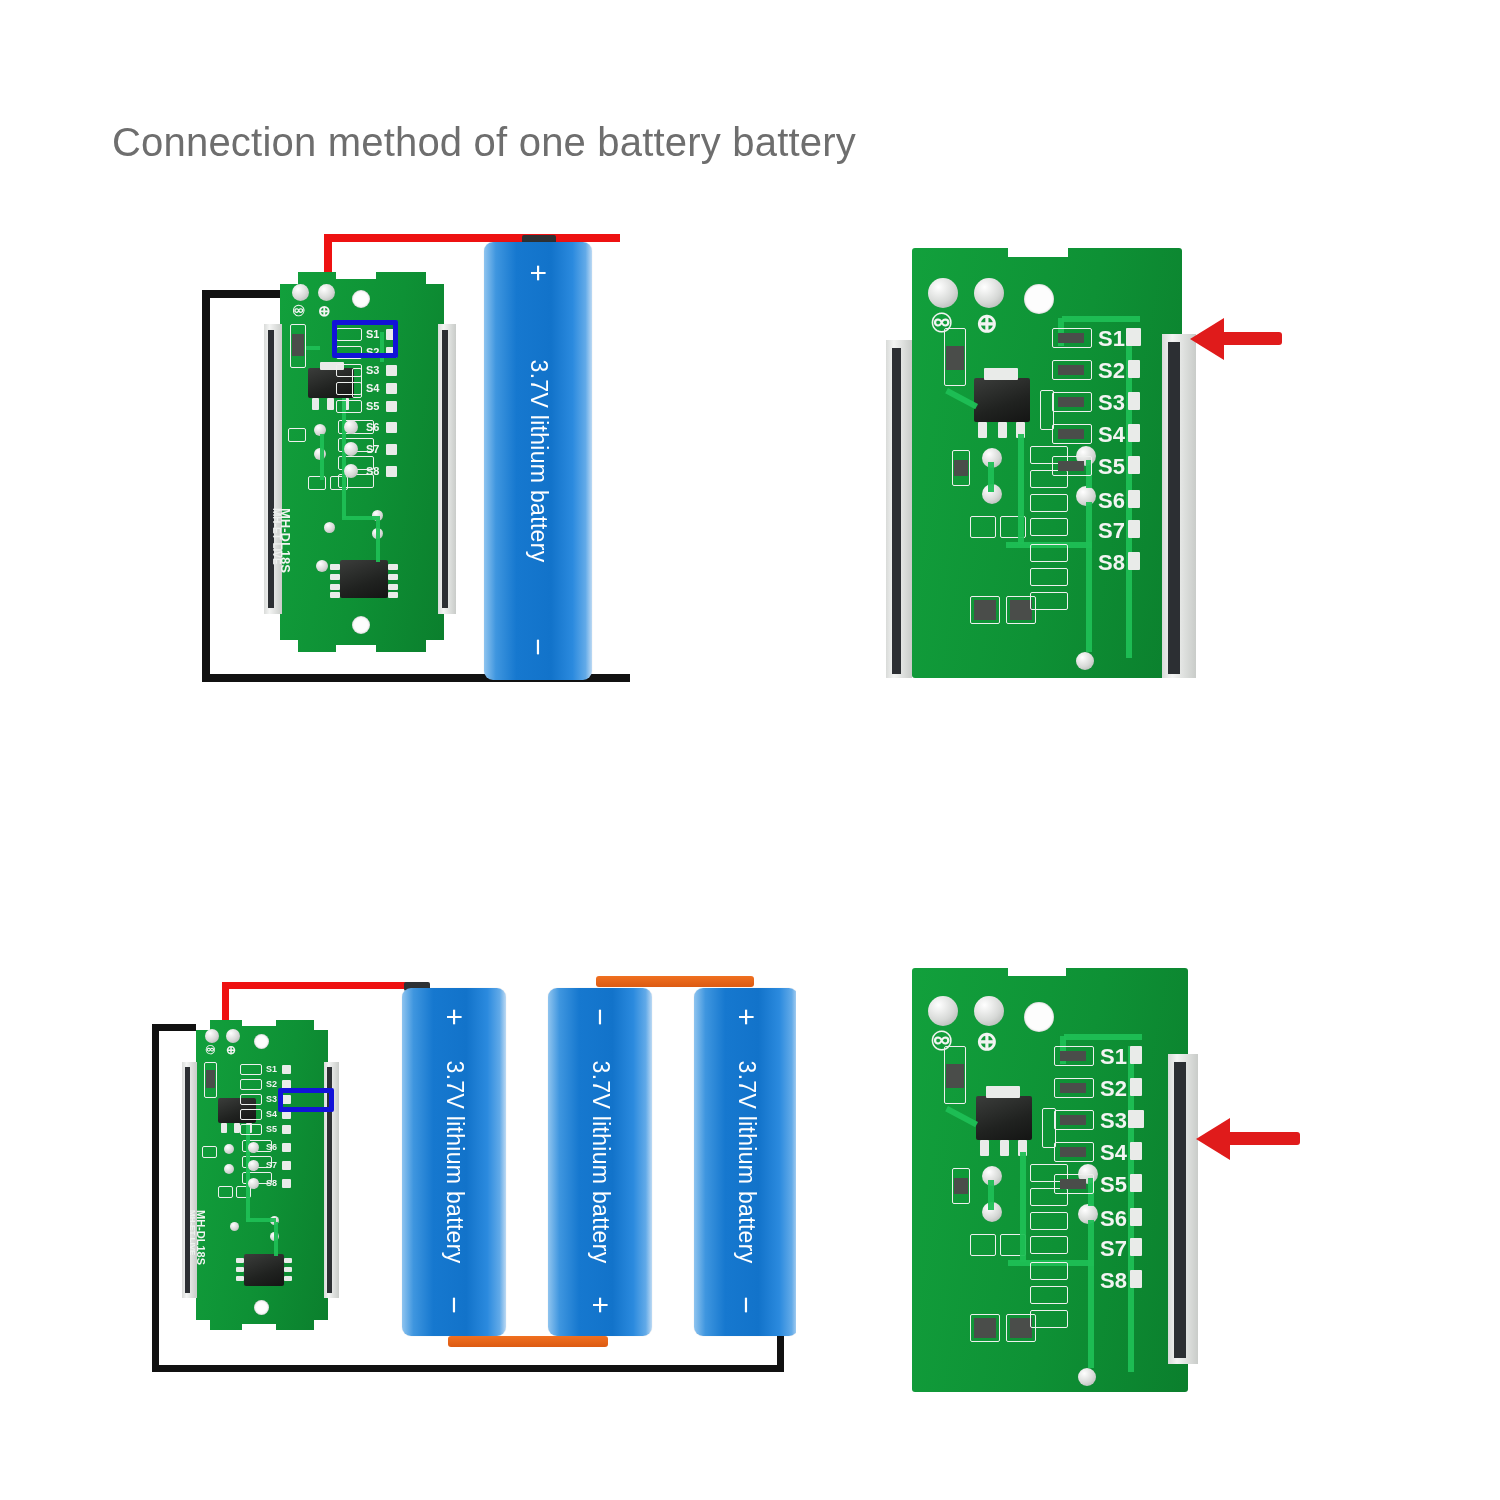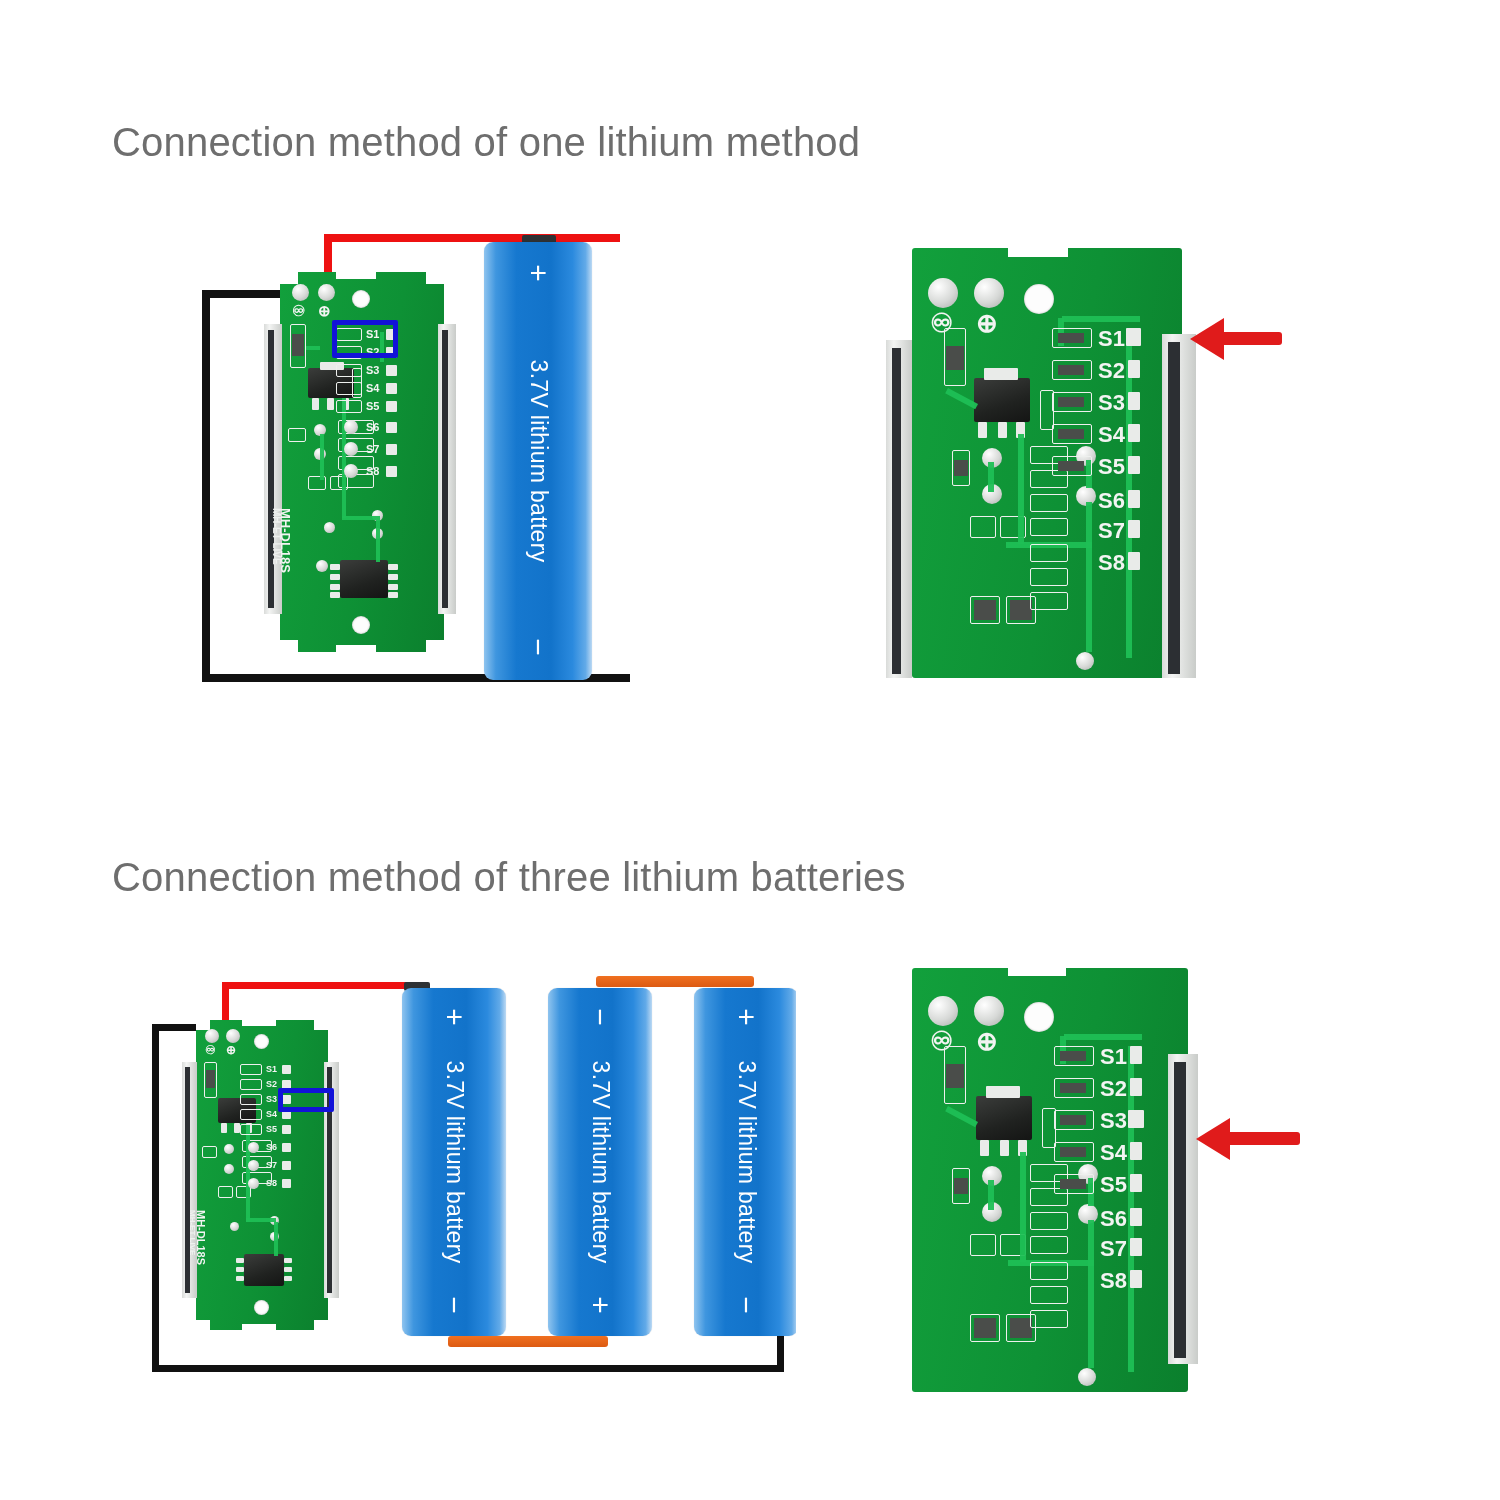--- a/index.html
+++ b/index.html
@@ -156,21 +156,21 @@
     border-top: 21px solid transparent;
     border-bottom: 21px solid transparent;
     border-right: 34px solid #e01b1b;
   }
 </style>
 </head>
 <body>
 
 <div class="page">
 
-  <div class="section-title" id="title-one">Connection method of one lithium method</div>
+  <div class="section-title" id="title-one">Connection method of one battery battery</div>
 
   <div class="photo" id="photo-one-left">
 
     <div class="wire-black" style="left:22px; top:58px; width:8px; height:392px;"></div>
     <div class="wire-black" style="left:22px; top:58px; width:122px; height:8px;"></div>
     <div class="wire-black" style="left:22px; top:442px; width:428px; height:8px;"></div>
 
     <div class="wire-red" style="left:144px; top:2px; width:8px; height:86px;"></div>
     <div class="wire-red" style="left:144px; top:2px; width:296px; height:8px;"></div>
 
@@ -392,21 +392,20 @@
       <div class="silk-outline" style="left:118px; top:320px; width:38px; height:18px;"></div>
       <div class="silk-outline" style="left:118px; top:344px; width:38px; height:18px;"></div>
     </div>
 
     <div class="arrow-wrap" style="left:308px; top:86px; width:92px; height:42px;">
       <div class="arrow-head" style="left:0px; top:0px;"></div>
       <div class="arrow-shaft" style="left:33px; top:14px; width:59px; height:13px; border-radius:0 3px 3px 0;"></div>
     </div>
   </div>
 
-  <div class="section-title" id="title-three">Connection method of three lithium batteries</div>
 
   <div class="photo" id="photo-three-left">
 
     <div class="wire-black" style="left:0px; top:66px; width:74px; height:7px;"></div>
     <div class="wire-black" style="left:0px; top:66px; width:7px; height:348px;"></div>
     <div class="wire-black" style="left:0px; top:407px; width:632px; height:7px;"></div>
     <div class="wire-black" style="left:625px; top:330px; width:7px; height:84px;"></div>
 
     <div class="wire-red" style="left:70px; top:24px; width:7px; height:48px;"></div>
     <div class="wire-red" style="left:70px; top:24px; width:188px; height:7px;"></div>

